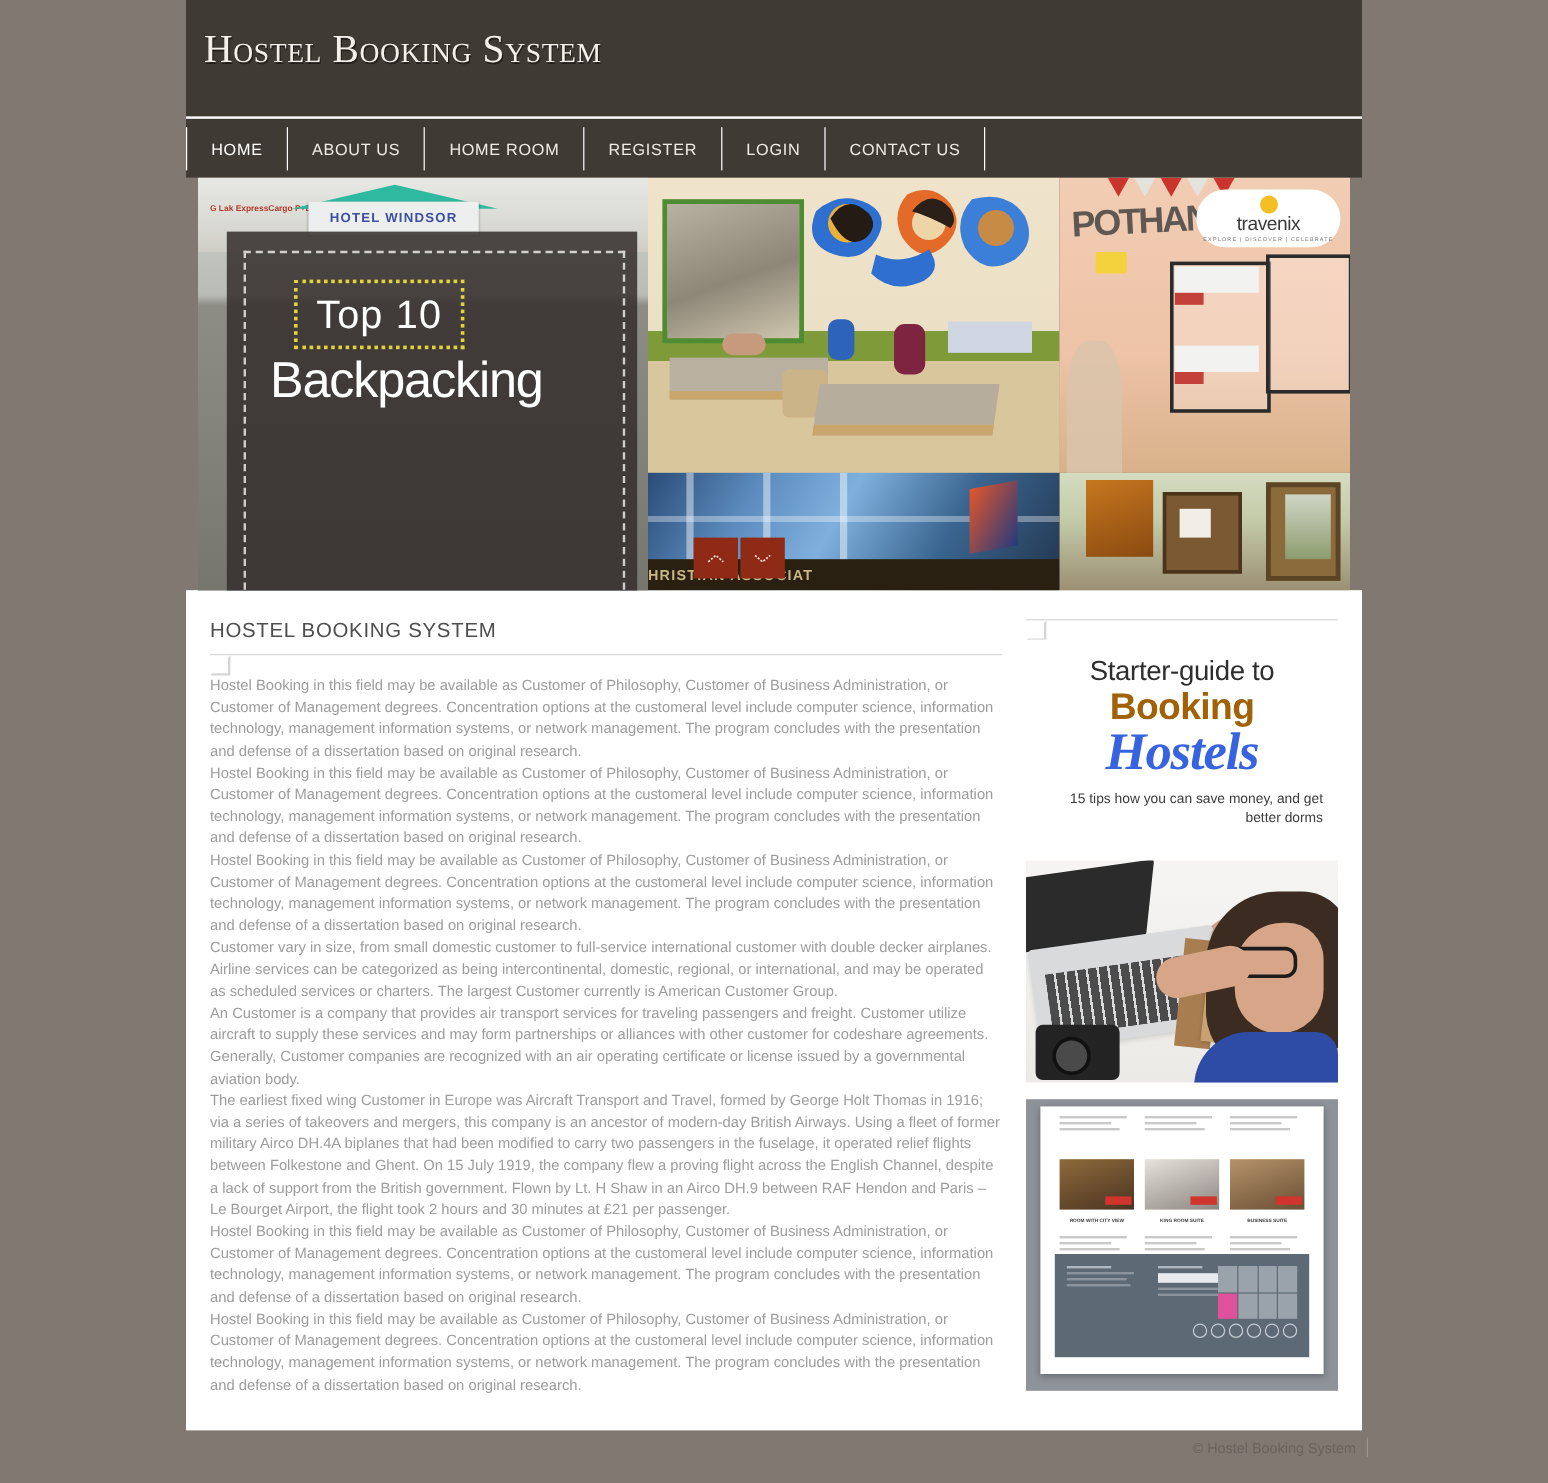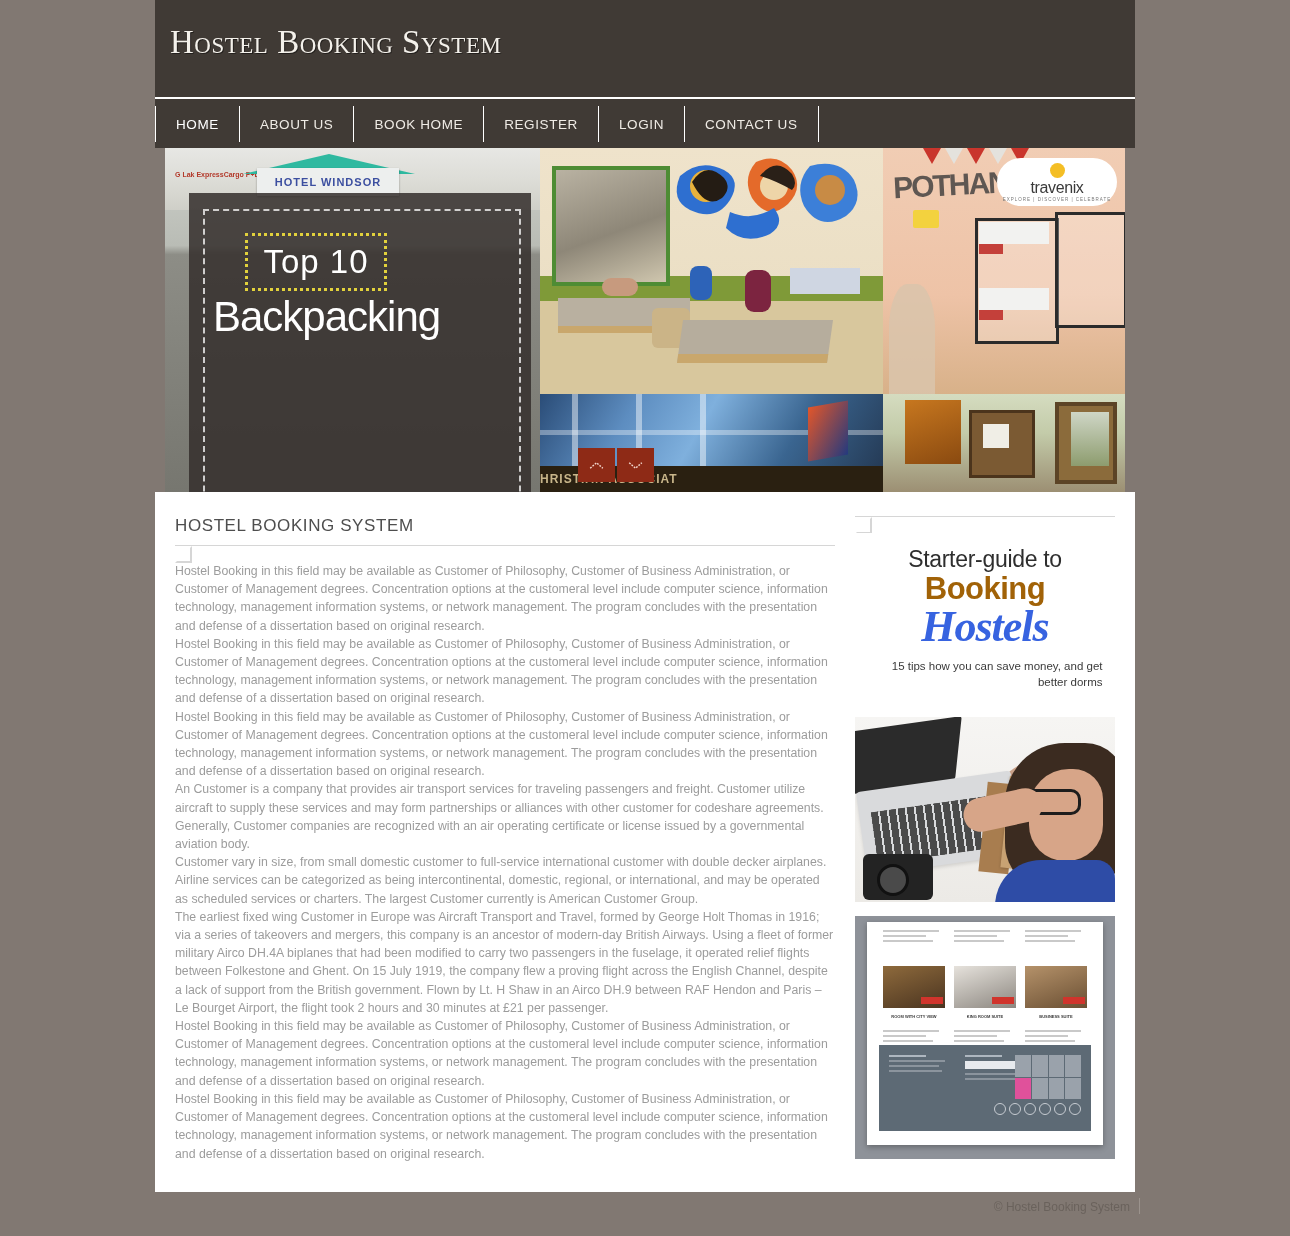--- a/index.html
+++ b/index.html
@@ -169,21 +169,21 @@
     color: #FFFFFF;
     font-size: 33px;
     font-family: "Liberation Sans", sans-serif;
     display: flex;
     align-items: center;
     justify-content: center;
     letter-spacing: 1px;
   }
   .backpacking {
     position: absolute;
-    left: 24px;
+    left: 36px;
     top: 100px;
     color: #FFFFFF;
     font-size: 42px;
     letter-spacing: -1px;
     font-family: "Liberation Sans", sans-serif;
   }
   .hostels-band {
     position: absolute;
     left: 24px;
     bottom: 6px;
@@ -443,21 +443,21 @@
   <div class="wrap">
 
     <div class="site-header">
       <div class="logo">Hostel Booking System</div>
     </div>
 
     <div class="nav-bar">
       <ul class="nav-list">
         <li class="nav-item active">HOME</li>
         <li class="nav-item">ABOUT US</li>
-        <li class="nav-item">BOOK HOME</li>
+        <li class="nav-item">HOME ROOM</li>
         <li class="nav-item">REGISTER</li>
         <li class="nav-item">LOGIN</li>
         <li class="nav-item">CONTACT US</li>
       </ul>
     </div>
 
     <div class="slider">
       <div class="slider-inner">
 
         <div class="slide-left">
@@ -556,22 +556,22 @@
     </div>
 
     <div class="content">
 
       <div class="main-col">
         <div class="sec-head">HOSTEL BOOKING SYSTEM</div>
         <div class="sec-rule"></div>
         <p class="body">Hostel Booking in this field may be available as Customer of Philosophy, Customer of Business Administration, or Customer of Management degrees. Concentration options at the customeral level include computer science, information technology, management information systems, or network management. The program concludes with the presentation and defense of a dissertation based on original research.</p>
         <p class="body">Hostel Booking in this field may be available as Customer of Philosophy, Customer of Business Administration, or Customer of Management degrees. Concentration options at the customeral level include computer science, information technology, management information systems, or network management. The program concludes with the presentation and defense of a dissertation based on original research.</p>
         <p class="body">Hostel Booking in this field may be available as Customer of Philosophy, Customer of Business Administration, or Customer of Management degrees. Concentration options at the customeral level include computer science, information technology, management information systems, or network management. The program concludes with the presentation and defense of a dissertation based on original research.</p>
+        <p class="body">Customer vary in size, from small domestic customer to full-service international customer with double decker airplanes. Airline services can be categorized as being intercontinental, domestic, regional, or international, and may be operated as scheduled services or charters. The largest Customer currently is American Customer Group.</p>
         <p class="body">An Customer is a company that provides air transport services for traveling passengers and freight. Customer utilize aircraft to supply these services and may form partnerships or alliances with other customer for codeshare agreements. Generally, Customer companies are recognized with an air operating certificate or license issued by a governmental aviation body.</p>
-        <p class="body">Customer vary in size, from small domestic customer to full-service international customer with double decker airplanes. Airline services can be categorized as being intercontinental, domestic, regional, or international, and may be operated as scheduled services or charters. The largest Customer currently is American Customer Group.</p>
         <p class="body">The earliest fixed wing Customer in Europe was Aircraft Transport and Travel, formed by George Holt Thomas in 1916; via a series of takeovers and mergers, this company is an ancestor of modern-day British Airways. Using a fleet of former military Airco DH.4A biplanes that had been modified to carry two passengers in the fuselage, it operated relief flights between Folkestone and Ghent. On 15 July 1919, the company flew a proving flight across the English Channel, despite a lack of support from the British government. Flown by Lt. H Shaw in an Airco DH.9 between RAF Hendon and Paris – Le Bourget Airport, the flight took 2 hours and 30 minutes at £21 per passenger.</p>
         <p class="body">Hostel Booking in this field may be available as Customer of Philosophy, Customer of Business Administration, or Customer of Management degrees. Concentration options at the customeral level include computer science, information technology, management information systems, or network management. The program concludes with the presentation and defense of a dissertation based on original research.</p>
         <p class="body">Hostel Booking in this field may be available as Customer of Philosophy, Customer of Business Administration, or Customer of Management degrees. Concentration options at the customeral level include computer science, information technology, management information systems, or network management. The program concludes with the presentation and defense of a dissertation based on original research.</p>
       </div>
 
       <div class="side-col">
         <div class="sec-rule"></div>
 
         <div class="adbox ad1">
           <div class="ad1-l1">Starter-guide to</div>

